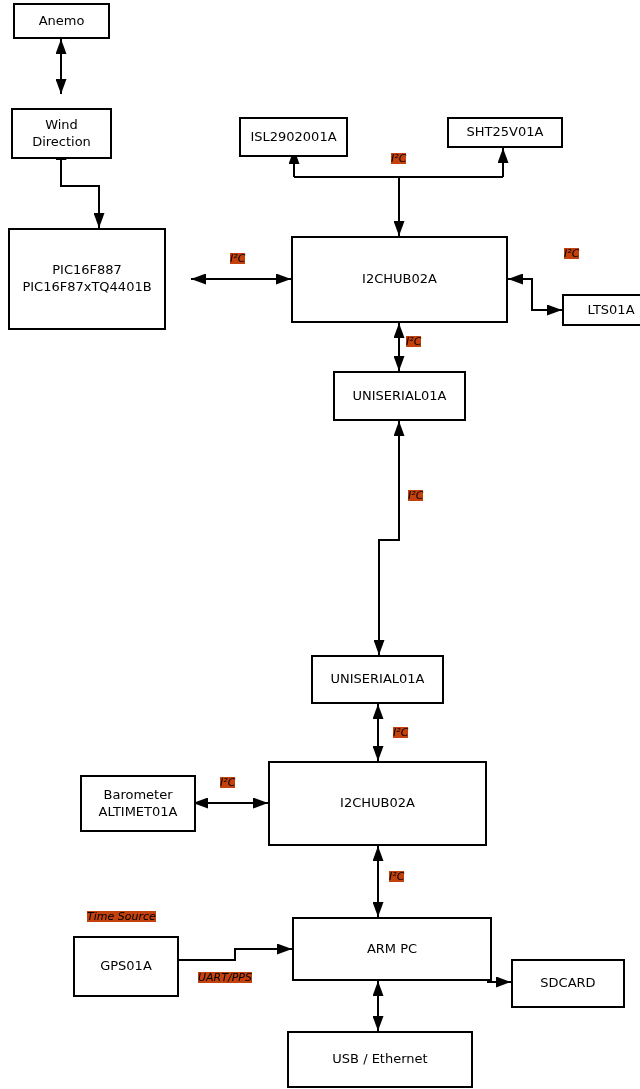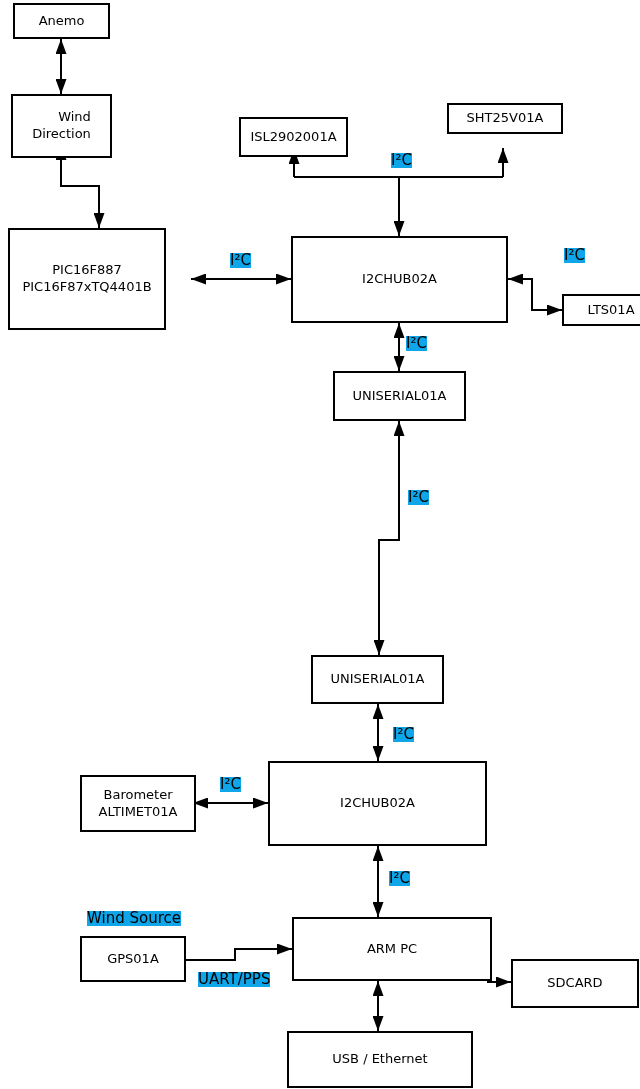--- a/index.html
+++ b/index.html
@@ -18,39 +18,40 @@
     box-sizing:border-box;
     border:2px solid #000000;
     background:#ffffff;
     display:flex;align-items:center;justify-content:center;
     text-align:center;
     font-size:13px;line-height:1.3;
     white-space:pre-line;
   }
   .elabel{
     position:absolute;
-    font-size:15px;line-height:1;
+    font-size:11px;line-height:1;
     white-space:nowrap;
-    background:#0ea5e9;
+    background:#c2410c;
+    font-style:italic;
   }
   
   .n-anemo{left:7px;top:3px;width:97px;height:36px;}
-  .n-wind{left:5px;top:94px;width:101px;height:64px;text-align:right;}
+  .n-wind{left:5px;top:108px;width:101px;height:51px;}
   .n-pic{left:2px;top:228px;width:158px;height:102px;}
   .n-isl{left:233px;top:117px;width:109px;height:40px;}
-  .n-sht{left:441px;top:103px;width:116px;height:31px;}
+  .n-sht{left:441px;top:117px;width:116px;height:31px;}
   .n-hub1{left:285px;top:236px;width:217px;height:87px;}
   .n-lts{left:556px;top:294px;width:98px;height:32px;}
   .n-uni1{left:327px;top:371px;width:133px;height:50px;}
   .n-uni2{left:305px;top:655px;width:133px;height:49px;}
   .n-hub2{left:262px;top:761px;width:219px;height:85px;}
   .n-baro{left:74px;top:775px;width:116px;height:57px;}
   .n-arm{left:286px;top:917px;width:200px;height:64px;}
-  .n-gps{left:74px;top:936px;width:106px;height:46px;}
-  .n-sd{left:505px;top:959px;width:128px;height:49px;}
+  .n-gps{left:67px;top:936px;width:106px;height:61px;}
+  .n-sd{left:505px;top:959px;width:114px;height:49px;}
   .n-usb{left:281px;top:1031px;width:186px;height:57px;}
   
   .l-bus{left:385px;top:153px;}
   .l-pichub{left:224px;top:253px;}
   .l-lts{left:558px;top:248px;}
   .l-hub1uni1{left:400px;top:336px;}
   .l-uni1uni2{left:402px;top:490px;}
   .l-uni2hub2{left:387px;top:727px;}
   .l-baro{left:214px;top:777px;}
   .l-hub2arm{left:383px;top:871px;}
@@ -119,16 +120,16 @@
   <div class="node n-usb">USB / Ethernet</div>
 
   <div class="elabel l-bus">I²C</div>
   <div class="elabel l-pichub">I²C</div>
   <div class="elabel l-lts">I²C</div>
   <div class="elabel l-hub1uni1">I²C</div>
   <div class="elabel l-uni1uni2">I²C</div>
   <div class="elabel l-uni2hub2">I²C</div>
   <div class="elabel l-baro">I²C</div>
   <div class="elabel l-hub2arm">I²C</div>
-  <div class="elabel l-time">Wind Source</div>
+  <div class="elabel l-time">Time Source</div>
   <div class="elabel l-uart">UART/PPS</div>
 
 </div>
 
 </body></html>

